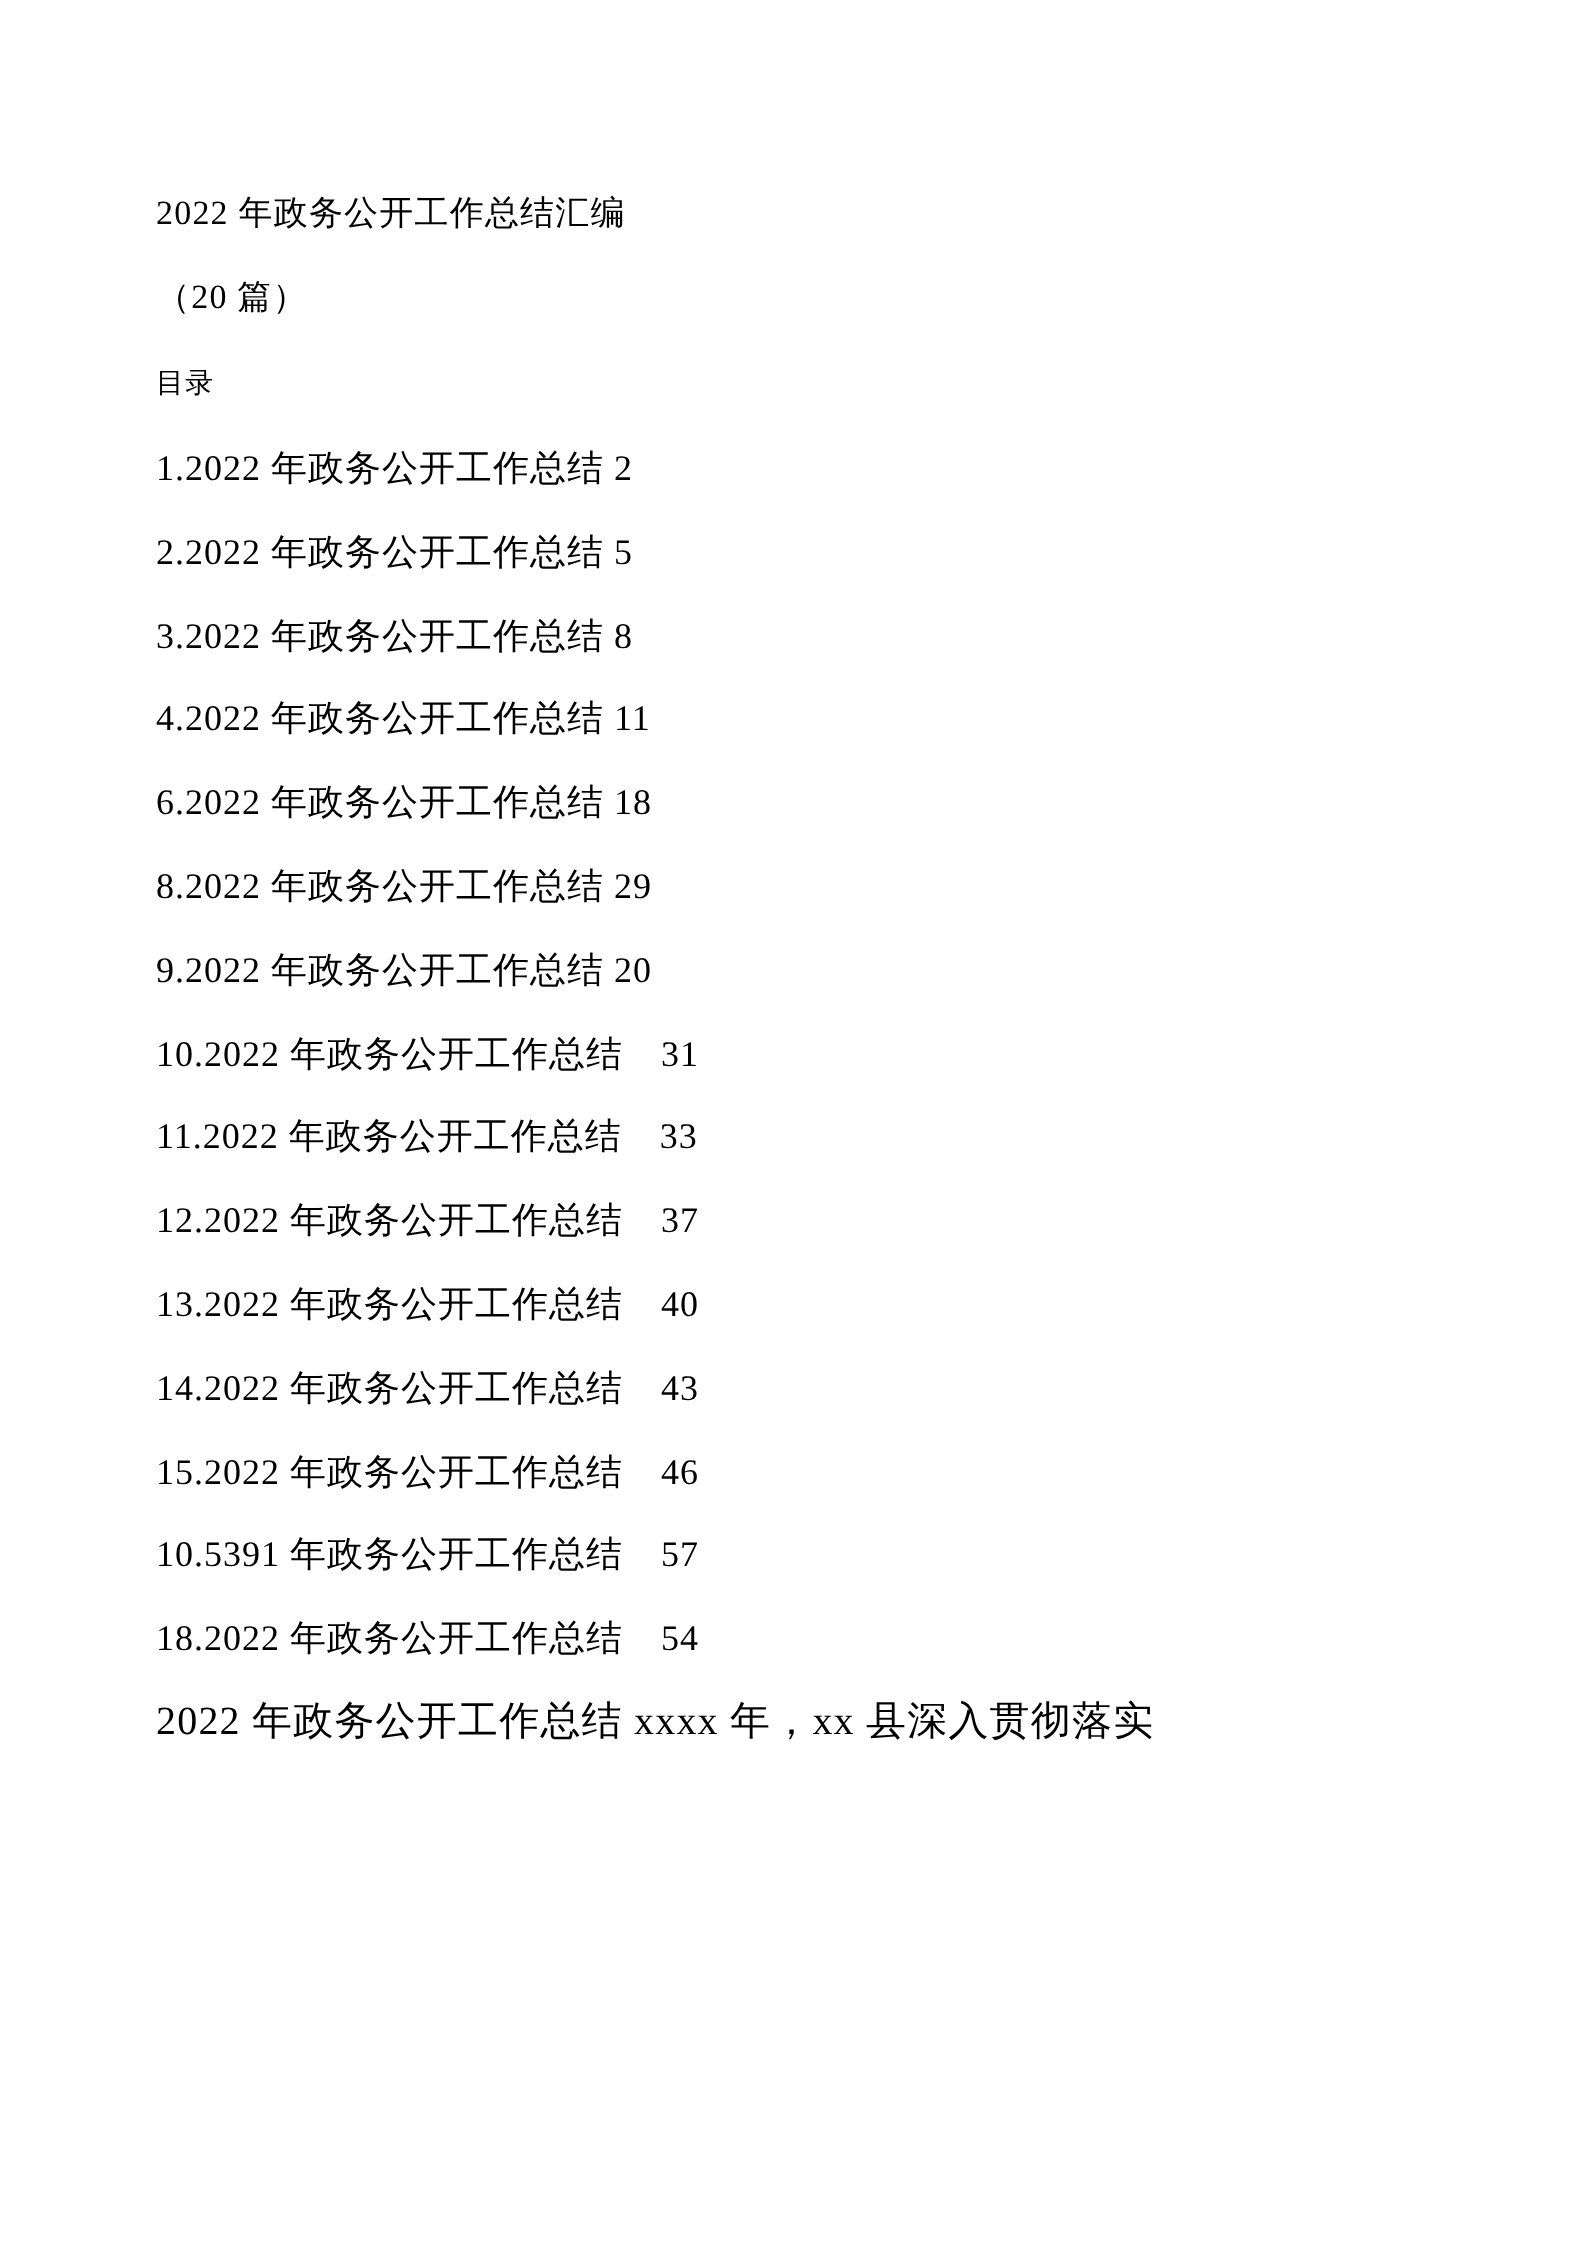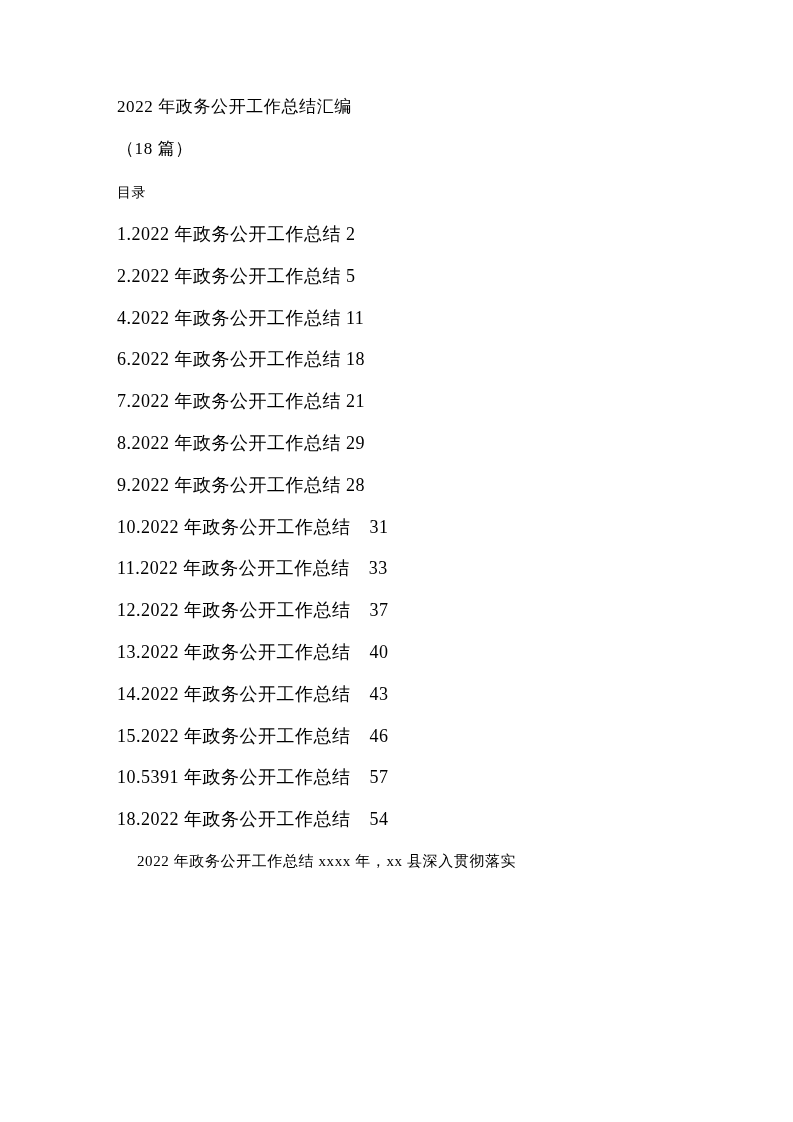--- a/index.html
+++ b/index.html
@@ -12,21 +12,21 @@
     height: 1122px;
     font-family: "Liberation Serif", "DejaVu Serif", serif;
     color: #000000;
     overflow: hidden;
   }
   .page {
     position: relative;
     width: 793px;
     height: 994px;
     box-sizing: border-box;
-    padding: 86px 110px 0 117px;
+    padding: 86px 110px 0 78px;
   }
   .doc-title {
     font-size: 17px;
     line-height: 42px;
     letter-spacing: 0.6px;
     white-space: nowrap;
   }
   .doc-subtitle {
     font-size: 17px;
     line-height: 42px;
@@ -55,47 +55,46 @@
   .toc-item .entry-text {
     letter-spacing: 0.5px;
   }
   .toc-item .entry-page {
     letter-spacing: 0.5px;
   }
   .toc-item.wide .entry-page {
     padding-left: 14px;
   }
   .body-line {
-    font-size: 15px;
+    font-size: 20px;
     line-height: 41.8px;
     letter-spacing: 0.6px;
     white-space: nowrap;
     font-weight: 500;
-    margin-left: 20px;
   }
 </style>
 </head>
 <body>
 
 <div class="page">
 
   <div class="doc-title">2022 年政务公开工作总结汇编</div>
 
-  <div class="doc-subtitle">（18 篇）</div>
+  <div class="doc-subtitle">（20 篇）</div>
 
   <div class="toc-heading">目录</div>
 
   <ul class="toc-list">
     <li class="toc-item"><span class="entry-text">1.2022 年政务公开工作总结</span> <span class="entry-page">2</span></li>
     <li class="toc-item"><span class="entry-text">2.2022 年政务公开工作总结</span> <span class="entry-page">5</span></li>
+    <li class="toc-item"><span class="entry-text">3.2022 年政务公开工作总结</span> <span class="entry-page">8</span></li>
     <li class="toc-item"><span class="entry-text">4.2022 年政务公开工作总结</span> <span class="entry-page">11</span></li>
     <li class="toc-item"><span class="entry-text">6.2022 年政务公开工作总结</span> <span class="entry-page">18</span></li>
-    <li class="toc-item"><span class="entry-text">7.2022 年政务公开工作总结</span> <span class="entry-page">21</span></li>
     <li class="toc-item"><span class="entry-text">8.2022 年政务公开工作总结</span> <span class="entry-page">29</span></li>
-    <li class="toc-item"><span class="entry-text">9.2022 年政务公开工作总结</span> <span class="entry-page">28</span></li>
+    <li class="toc-item"><span class="entry-text">9.2022 年政务公开工作总结</span> <span class="entry-page">20</span></li>
     <li class="toc-item wide"><span class="entry-text">10.2022 年政务公开工作总结</span> <span class="entry-page">31</span></li>
     <li class="toc-item wide"><span class="entry-text">11.2022 年政务公开工作总结</span> <span class="entry-page">33</span></li>
     <li class="toc-item wide"><span class="entry-text">12.2022 年政务公开工作总结</span> <span class="entry-page">37</span></li>
     <li class="toc-item wide"><span class="entry-text">13.2022 年政务公开工作总结</span> <span class="entry-page">40</span></li>
     <li class="toc-item wide"><span class="entry-text">14.2022 年政务公开工作总结</span> <span class="entry-page">43</span></li>
     <li class="toc-item wide"><span class="entry-text">15.2022 年政务公开工作总结</span> <span class="entry-page">46</span></li>
     <li class="toc-item wide"><span class="entry-text">10.5391 年政务公开工作总结</span> <span class="entry-page">57</span></li>
     <li class="toc-item wide"><span class="entry-text">18.2022 年政务公开工作总结</span> <span class="entry-page">54</span></li>
   </ul>
 

